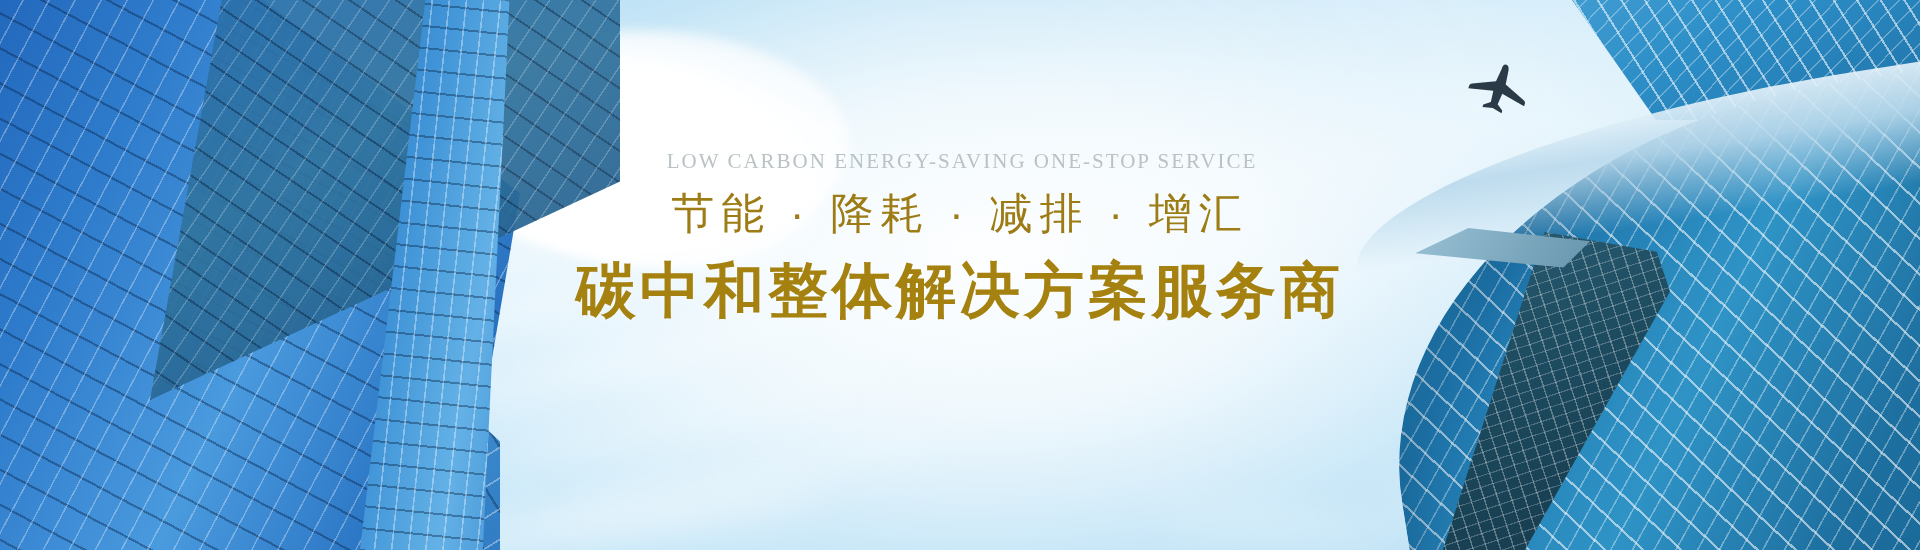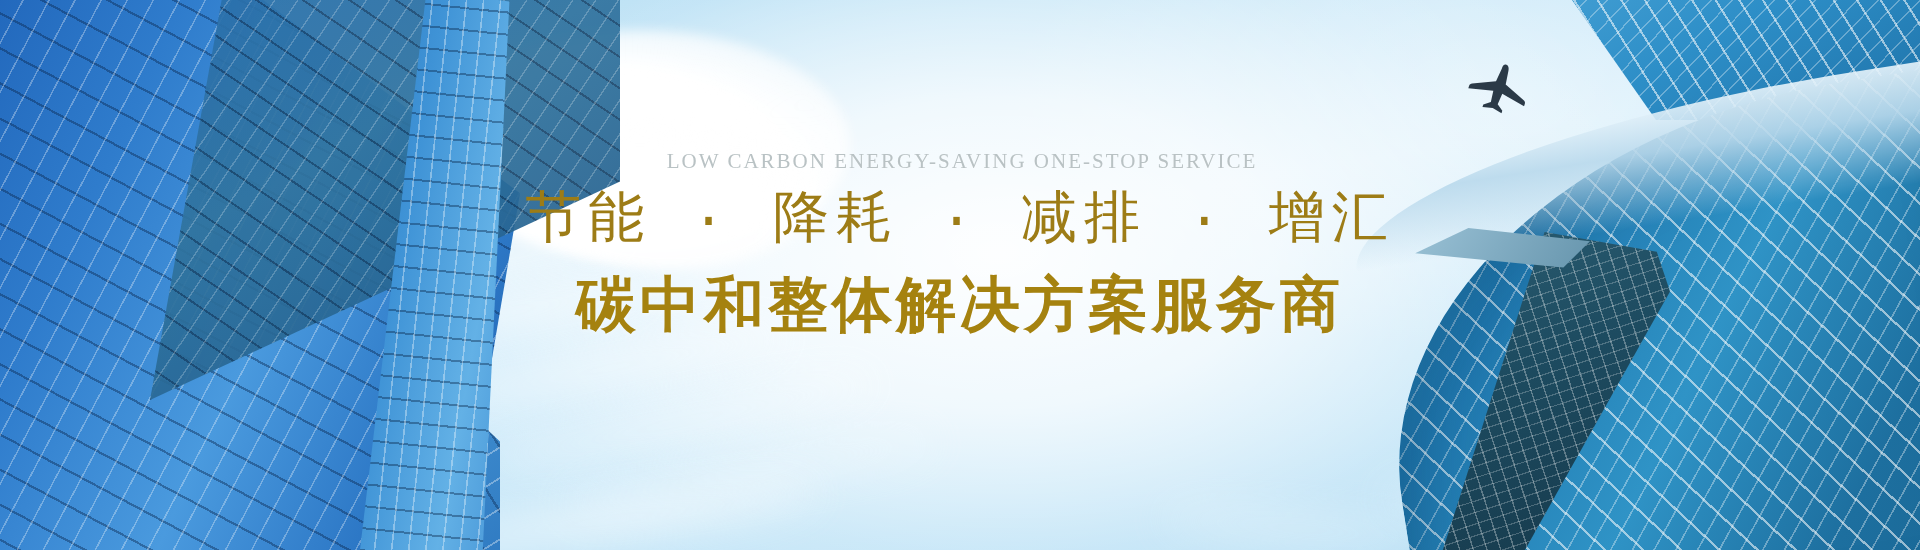--- a/index.html
+++ b/index.html
@@ -146,22 +146,22 @@
     font-family:"Liberation Serif", serif;
     font-size:21px;
     letter-spacing:2.0px;
     color:#b9c2c4;
     line-height:1.1;
     margin:0 0 16px 4px;
     text-shadow:0 1px 2px rgba(255,255,255,0.55);
     text-align:center;
   }
   .subline{
-    font-family:Liberation Mono, monospace;
-    font-size:56px;
+    font-family:Liberation Sans, sans-serif;
+    font-size:43px;
     letter-spacing:7px;
     color:#9d7c16;
     line-height:1.15;
     margin:4px 0 14px 0;
     font-weight:400;
   }
   .headline{
     font-family:"DejaVu Sans", sans-serif;
     font-size:60px;
     font-weight:700;

